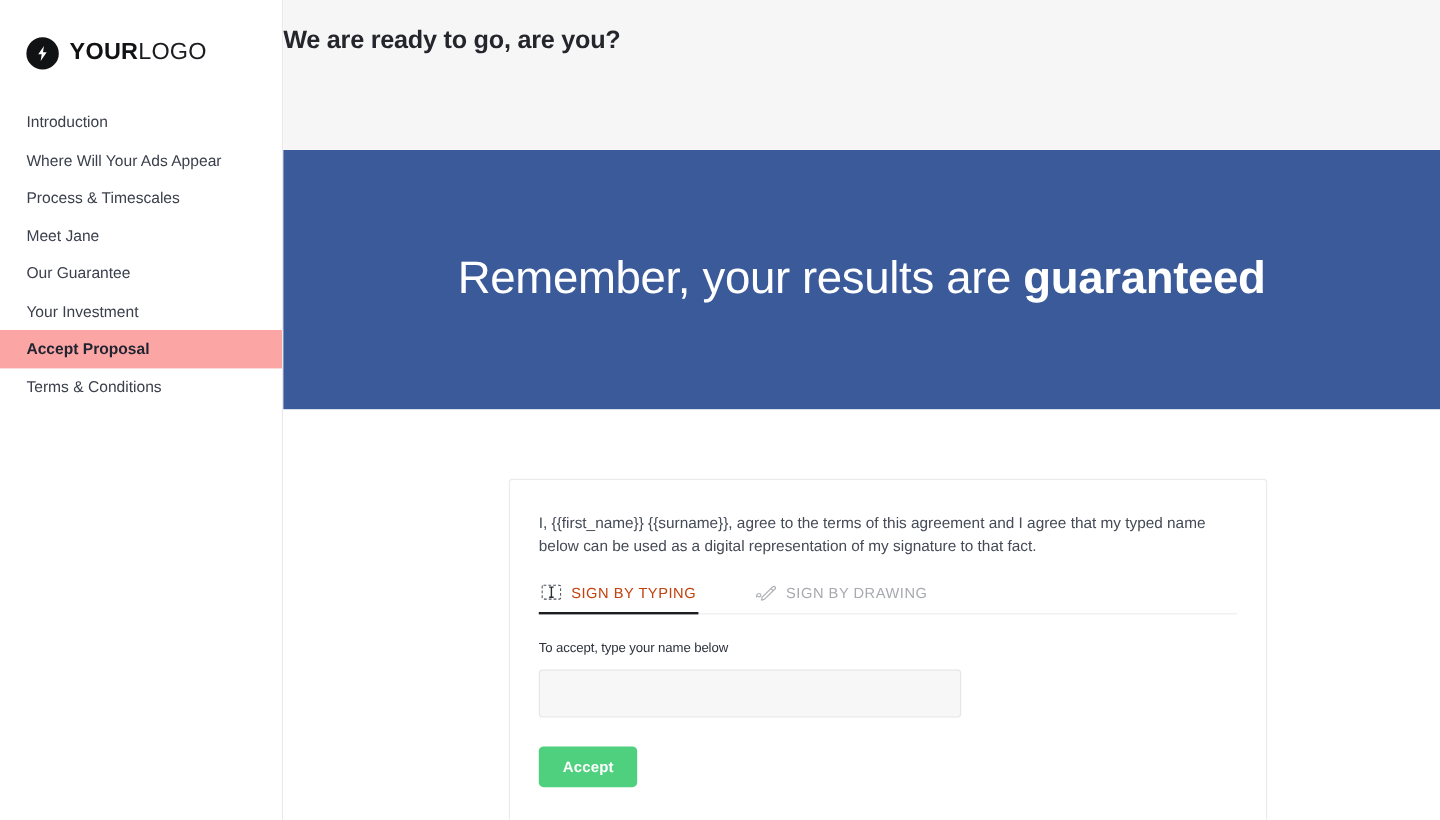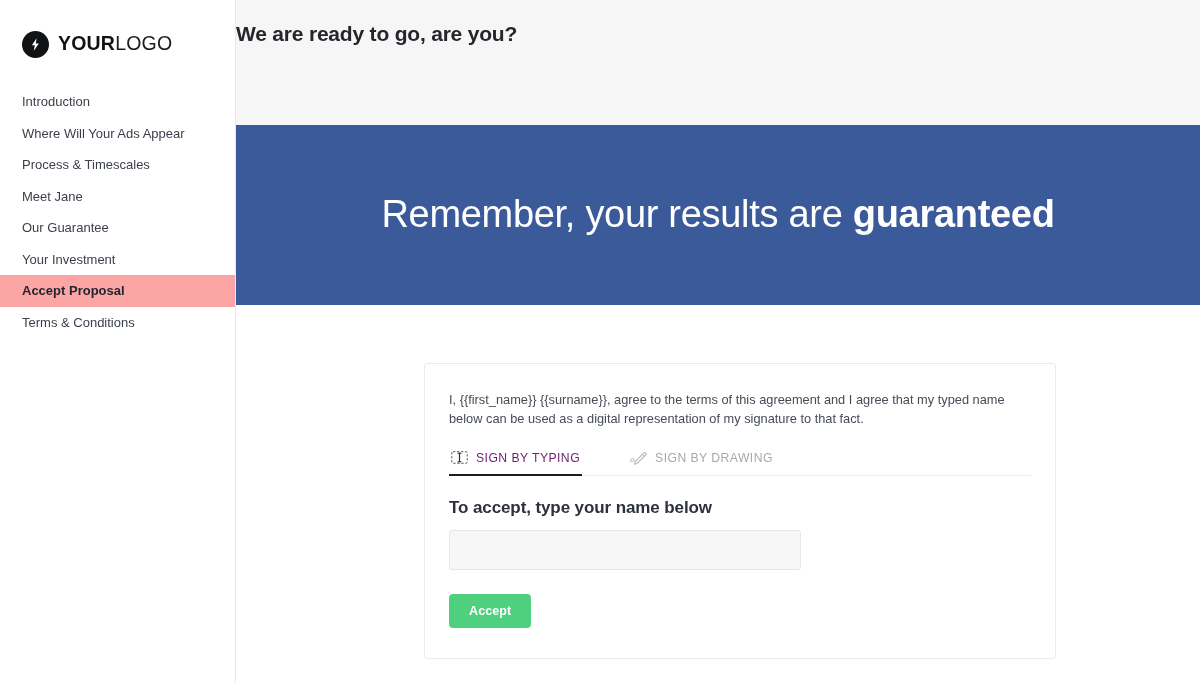--- a/index.html
+++ b/index.html
@@ -104,21 +104,21 @@
   .topbar-title {
     font-size: 21px;
     font-weight: 700;
     color: #24262b;
     letter-spacing: -0.2px;
     margin: 0;
     padding-top: 2px;
   }
 
   .banner {
-    height: 180px;
+    height: 216px;
     background: #3b5a9a;
     display: flex;
     align-items: center;
     justify-content: center;
     text-align: center;
   }
   .banner-title {
     margin: 0;
     color: #ffffff;
     font-size: 38px;
@@ -167,29 +167,29 @@
     color: #a7a9ae;
     cursor: pointer;
     background: none;
     border: none;
     border-bottom: 2.5px solid transparent;
     margin-bottom: -1px;
     font-family: inherit;
   }
   .tab + .tab { margin-left: 44px; justify-content: center; }
   .tab.active {
-    color: #701a75;
+    color: #c2410c;
     border-bottom-color: #1b1d21;
   }
   .tab .tab-icon { display: flex; align-items: center; }
   .tab .tab-icon svg { display: block; }
 
   .field-label {
-    font-size: 17px;
-    font-weight: 700;
+    font-size: 11px;
+    font-weight: 400;
     color: #2c313c;
     margin: 0 0 12px 0;
     letter-spacing: -0.1px;
   }
 
   .name-input {
     display: block;
     width: 352px;
     height: 40px;
     background: #f7f7f8;

